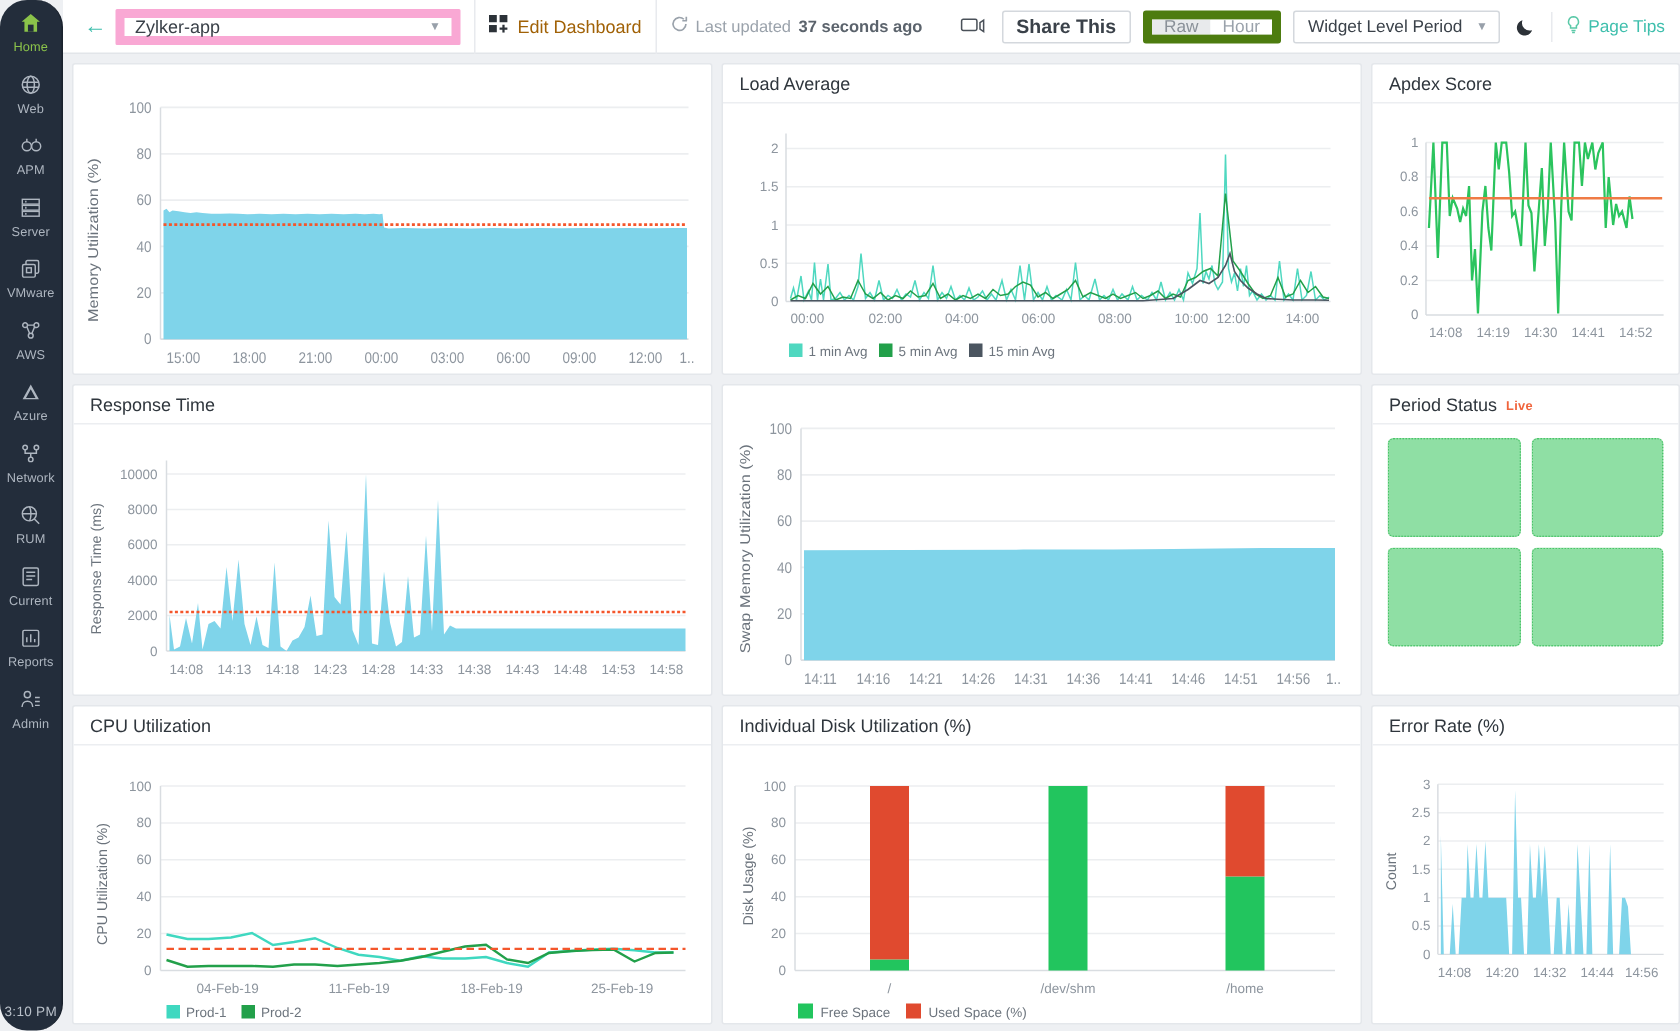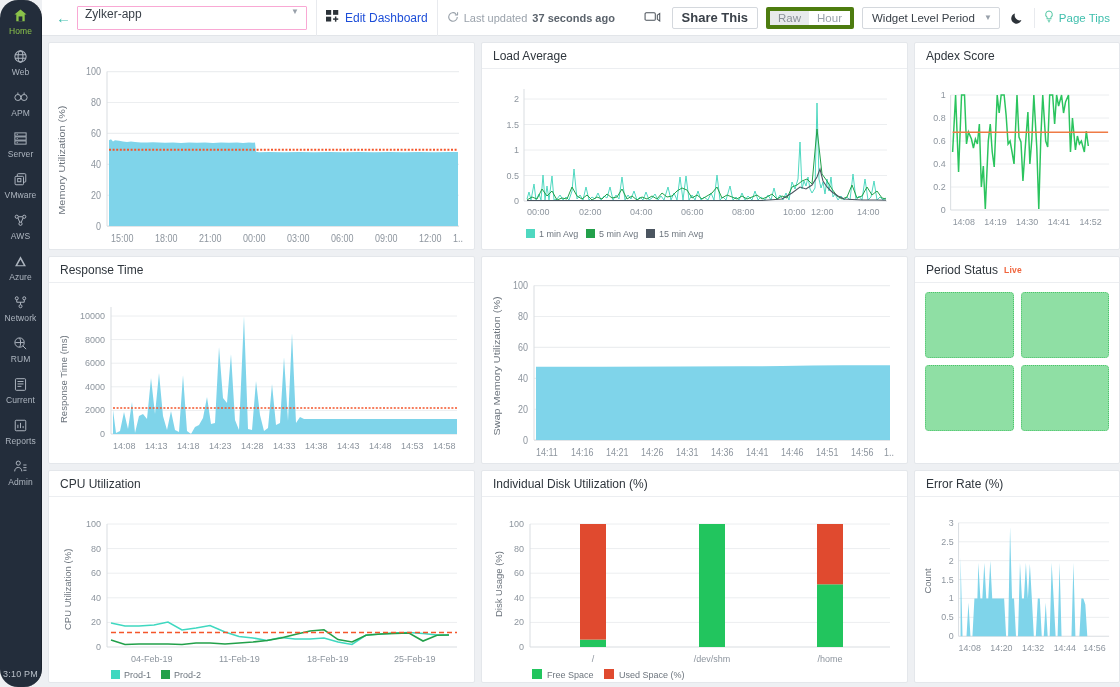--- a/index.html
+++ b/index.html
@@ -29,36 +29,36 @@
   .nav-sep{ flex:1 1 auto; }
   #clock{ font-size:9px; color:#b9c0c9; padding-bottom:8px; letter-spacing:.2px;}
   
   #topbar{
     position:absolute; left:42px; top:0; width:1078px; height:36px;
     background:#ffffff; border-bottom:1px solid #e2e5e9;
     display:flex; align-items:center; padding:0 10px 0 8px;
   }
   #backArrow{ color:#3fbfad; font-size:15px; padding:0 6px; cursor:pointer; line-height:1;}
   #appSelect{
-    width:230px; height:24px; border:1px solid #f9a8d4; background:#fff;
-    display:flex; justify-content:space-between;
+    width:230px; height:24px; border:6px solid #f9a8d4; background:#fff;
+    display:flex; align-items:center; justify-content:space-between;
     padding:0 7px; font-size:12px; color:#3a4149; cursor:pointer; border-radius:1px;
   }
   #appSelect .caret{ font-size:8px; color:#98a0aa;}
   .tb-div{ width:1px; height:36px; background:#e8eaee; margin:0 9px;}
-  .tb-btn{ display:flex; align-items:center; gap:6px; font-size:12px; color:#1d4ed8; cursor:pointer; white-space:nowrap;}
+  .tb-btn{ display:flex; align-items:center; gap:6px; font-size:12px; color:#a16207; cursor:pointer; white-space:nowrap;}
   #lastUpdated{ font-size:11px; color:#9aa2ab; display:flex; align-items:center; gap:5px; white-space:nowrap;}
   #lastUpdated b{ color:#5b636c; font-weight:bold;}
   .spacer{ flex:1 1 auto; }
   .btn-outline{
     height:22px; border:1px solid #d4d8dd; background:#fff; font-size:13px;
     color:#3a4149; padding:0 9px; display:flex; align-items:center; cursor:pointer;
     border-radius:2px; font-weight:bold; white-space:nowrap;
   }
-  .seg{ display:flex; height:22px; border:4px solid #4d7c0f; border-radius:2px; overflow:hidden; }
+  .seg{ display:flex; height:22px; border:6px solid #4d7c0f; border-radius:2px; overflow:hidden; }
   .seg div{ font-size:11.5px; padding:0 8px; display:flex; align-items:center; cursor:pointer; color:#9aa2ab; background:#fff;}
   .seg div.on{ background:#e8eaec; color:#8a9199;}
   .sel-box{
     height:22px; border:1px solid #d4d8dd; background:#fff; font-size:11.5px; color:#3a4149;
     padding:0 7px 0 9px; display:flex; align-items:center; gap:9px; cursor:pointer; border-radius:2px; white-space:nowrap;
   }
   .sel-box .caret{ font-size:8px; color:#98a0aa;}
   .ico-btn{ cursor:pointer; display:flex; align-items:center; color:#4a5159;}
   #pageTips{ display:flex; align-items:center; gap:4px; font-size:11.5px; color:#3fbfad; cursor:pointer; white-space:nowrap;}
   

